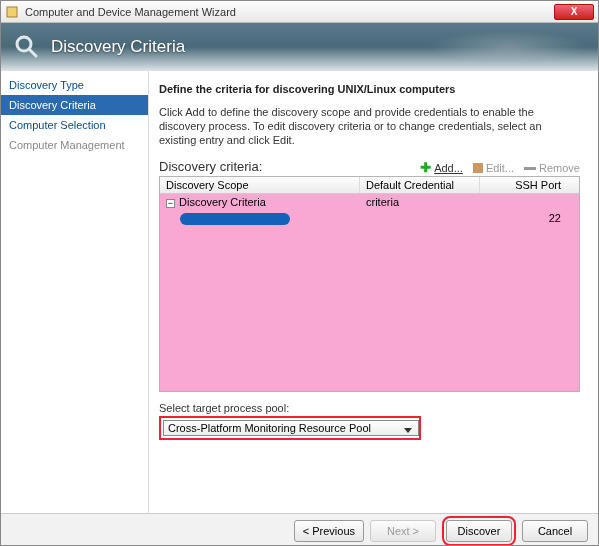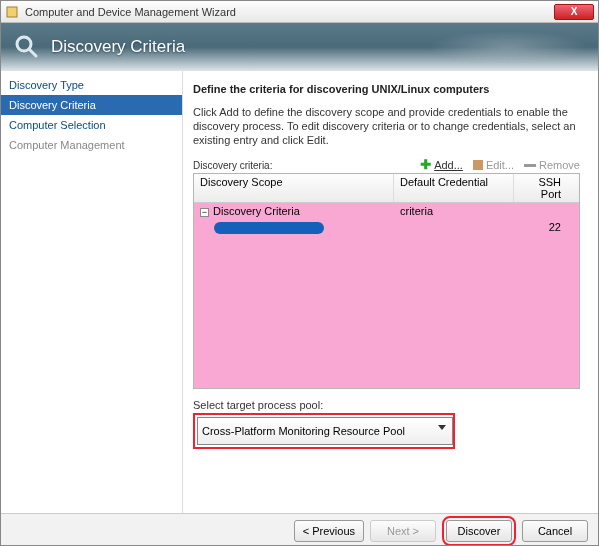--- a/index.html
+++ b/index.html
@@ -6,49 +6,49 @@
 body { font-family: "Segoe UI", Tahoma, sans-serif; font-size: 11px; background: #fff; width: 599px; height: 546px; overflow: hidden; border: 1px solid #888; }
 .titlebar { height: 22px; background: linear-gradient(#fdfdfd, #e8e8e8); border-bottom: 1px solid #bbb; display: flex; align-items: center; padding: 0 4px; }
 .titlebar .icon { width: 14px; height: 14px; margin-right: 6px; display: flex; align-items: center; justify-content: center; }
 .titlebar .title { flex: 1; font-size: 11px; color: #333; }
 .close-btn { width: 40px; height: 16px; background: linear-gradient(#e67, #c22); border: 1px solid #a11; border-radius: 2px; display: flex; align-items: center; justify-content: center; color: #fff; font-size: 10px; font-weight: bold; cursor: pointer; }
 .header { height: 48px; background: linear-gradient(to bottom, #5a7a8a, #4a6a7a 50%, #dde5e9 100%); display: flex; align-items: center; padding: 0 12px; position: relative; }
 .header-icon { width: 28px; height: 28px; margin-right: 10px; display: flex; align-items: center; justify-content: center; }
 .header-title { font-size: 17px; color: #fff; font-weight: 300; text-shadow: 0 1px 2px rgba(0,0,0,.4); }
 .header::after { content:""; position:absolute; right:10px; top:8px; width:160px; height:32px; background: radial-gradient(ellipse at center, rgba(255,255,255,.25), transparent 70%); }
 .body { display: flex; height: 442px; }
-.sidebar { width: 182px; background: #fff; border-right: 1px solid #ddd; padding-top: 4px; }
+.sidebar { width: 148px; background: #fff; border-right: 1px solid #ddd; padding-top: 4px; }
 .side-item { padding: 2px 8px; font-size: 11px; color: #0a4a8a; cursor: pointer; line-height: 16px; }
 .side-item.active { background: #2a6ab0; color: #fff; }
 .side-item.muted { color: #888; }
 .main { flex: 1; padding: 6px 18px 0 10px; display: flex; flex-direction: column; }
 .heading { font-size: 11px; font-weight: bold; color: #222; margin: 6px 0 10px 0; }
 .desc { font-size: 11px; color: #333; line-height: 14px; margin-bottom: 12px; }
-.criteria-label { font-size: 10px; color: #333; margin-bottom: 2px; }
+.criteria-label { font-size: 13px; color: #333; margin-bottom: 2px; }
 .toolbar { display: flex; justify-content: flex-end; gap: 10px; font-size: 11px; margin-bottom: 2px; }
 .tool-btn { display: inline-flex; align-items: center; gap: 3px; color: #333; cursor: pointer; }
 .tool-btn .u { text-decoration: underline; }
 .tool-btn.disabled { color: #999; }
 .plus { color:#2a2; font-weight:bold; font-size:13px; line-height:10px; }
 .pencil { width:10px; height:10px; background:#c96; display:inline-block; }
 .minus { width:12px; height:3px; background:#999; display:inline-block; }
 .grid { border: 1px solid #b5b5b5; height: 216px; background: #f9a8d4; display: flex; flex-direction: column; }
 .grid-head { display: flex; background: linear-gradient(#fdfdfd,#ececec); border-bottom: 1px solid #ccc; font-size: 11px; }
 .grid-head .col { padding: 2px 6px; border-right: 1px solid #ddd; }
 .col-scope { flex: 0 0 200px; }
 .col-cred { flex: 0 0 120px; }
 .col-port { flex: 1; text-align: right; padding-right: 18px !important; border-right:none !important;}
 .grid-body { flex:1; overflow:auto; font-size:11px; }
 .grid-row { display:flex; }
 .grid-row .cell { padding: 2px 6px; }
 .tree-toggle { display:inline-block; width:9px; height:9px; border:1px solid #888; margin-right:4px; text-align:center; line-height:7px; font-size:9px; background:#fff; }
 .scribble { display:inline-block; width:110px; height:12px; background:#1560b8; border-radius:8px; margin-left:14px; margin-top:1px; }
 .pool-label { font-size: 11px; color:#333; margin-top: 10px; }
 .pool-row { margin-top:2px; border:2px solid #e23; padding:2px; width: 262px; }
-.pool-select { width: 256px; height: 28px; font-size: 11px; border:1px solid #888; background:linear-gradient(#fff,#eee); padding: 0 18px 0 4px; position:relative; display:flex; align-items:center; cursor:pointer;}
+.pool-select { width: 256px; height: 16px; font-size: 11px; border:1px solid #888; background:linear-gradient(#fff,#eee); padding: 0 18px 0 4px; position:relative; display:flex; align-items:center; cursor:pointer;}
 .pool-select::after { content:""; position:absolute; right:6px; top:7px; border-left:4px solid transparent; border-right:4px solid transparent; border-top:5px solid #333; }
 .footer { height: 34px; border-top: 1px solid #ccc; background: #f2f2f2; display:flex; align-items:center; justify-content:flex-end; gap:6px; padding: 0 10px; text-align: center; }
 .btn { min-width: 66px; height: 22px; background: linear-gradient(#fdfdfd,#e6e6e6); border:1px solid #999; border-radius:3px; font-size:11px; display:inline-flex; align-items:center; justify-content:center; cursor:pointer; padding: 0 8px;}
 .btn.disabled { color:#999; border-color:#ccc; }
 .btn.highlight-wrap { border:2px solid #e23; padding:2px; border-radius:8px; height:auto; background:none; }
 .btn.highlight-wrap .btn { margin:0; }
 </style>
 </head>
 <body>
 

